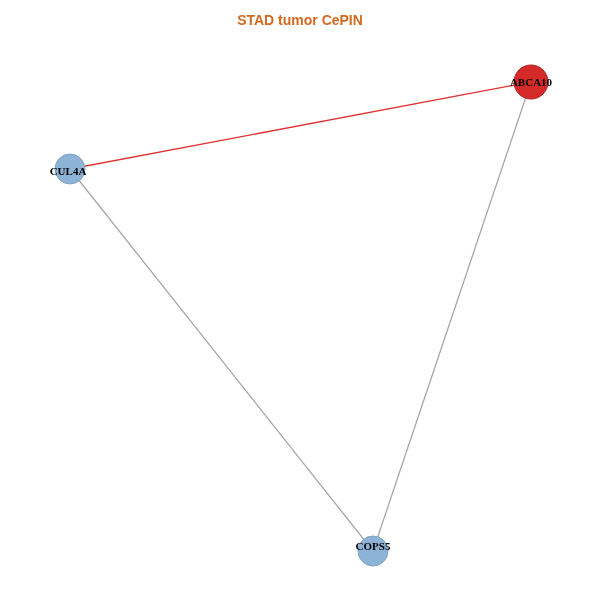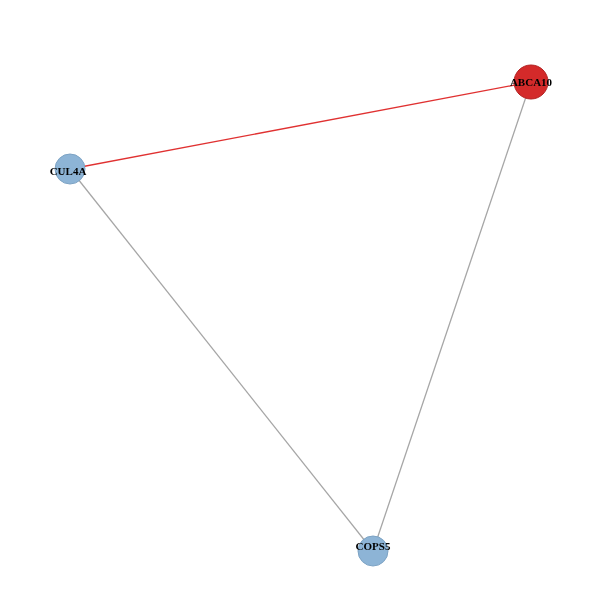--- a/index.html
+++ b/index.html
@@ -39,13 +39,14 @@
       <line x1="70" y1="169" x2="531" y2="82" stroke="#e03131" stroke-width="1.3"></line>
       <line x1="70" y1="169" x2="373" y2="551" stroke="#a6a6a6" stroke-width="1.3"></line>
       <line x1="531" y1="82" x2="373" y2="551" stroke="#a6a6a6" stroke-width="1.3"></line>
       <circle cx="531" cy="82" r="17" fill="#d42a2a" stroke="#b22222" stroke-width="1"></circle>
       <circle cx="70" cy="169" r="15" fill="#8db4d6" stroke="#7da3c4" stroke-width="1"></circle>
       <circle cx="373" cy="551" r="15" fill="#8db4d6" stroke="#7da3c4" stroke-width="1"></circle>
       <text x="531" y="86" text-anchor="middle" fill="#000000" font-size="11" font-weight="bold" font-family="&quot;Liberation Serif&quot;, serif">ABCA10</text>
       <text x="68" y="175" text-anchor="middle" fill="#000000" font-size="11" font-weight="bold" font-family="&quot;Liberation Serif&quot;, serif">CUL4A</text>
       <text x="373" y="550" text-anchor="middle" fill="#000000" font-size="11" font-weight="bold" font-family="&quot;Liberation Serif&quot;, serif">COPS5</text>
     </svg>
+  <div class="plot-title" style="color: rgb(210, 105, 30);">STAD tumor CePIN</div>
 </div>
 
 </body></html>

